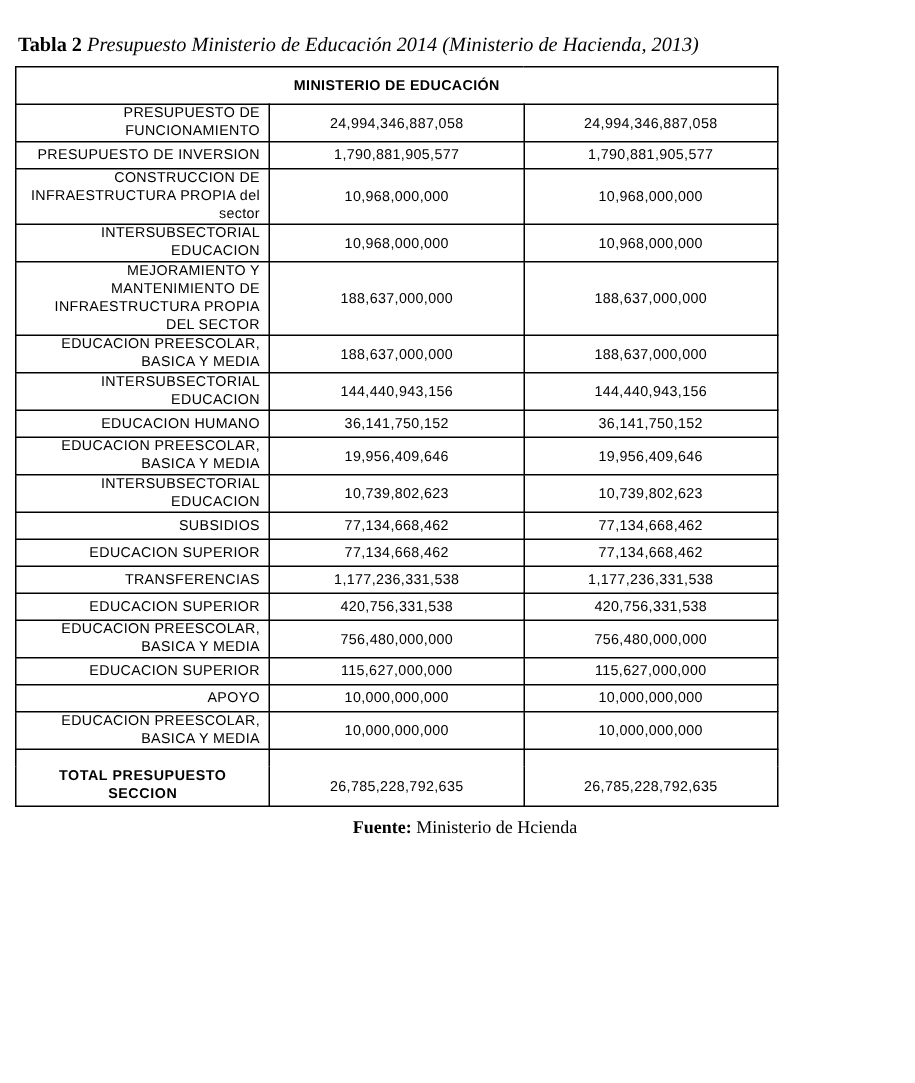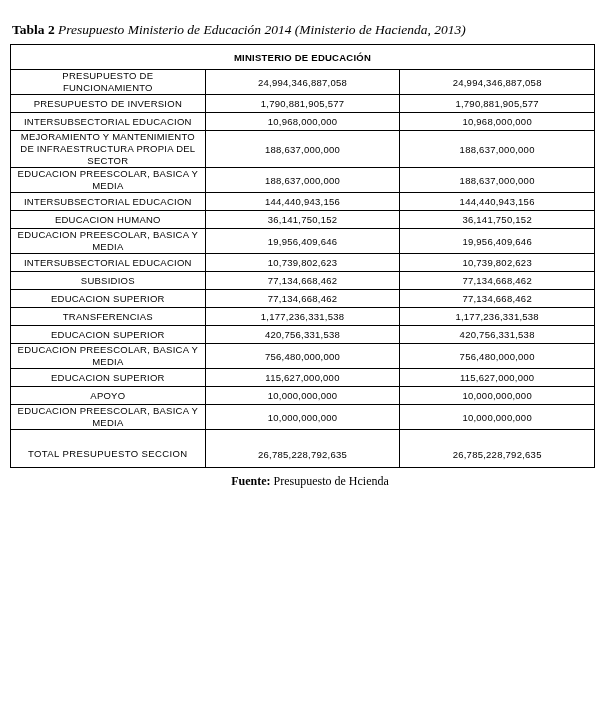--- a/index.html
+++ b/index.html
@@ -31,62 +31,62 @@
   }
   .caption .cap-label {
     font-weight: bold;
     font-style: normal;
   }
   .caption .cap-text {
     font-style: italic;
   }
   table.budget {
     border-collapse: collapse;
-    width: 585px;
+    width: 509px;
     table-layout: fixed;
     border: 1px solid #000000;
   }
   table.budget td, table.budget th {
     border: 1px solid #000000;
     font-size: 9.5px;
     letter-spacing: 0.25px;
     padding: 0 6px;
     vertical-align: middle;
   }
   .thead-title {
     text-align: center;
     font-size: 13px;
     font-weight: bold;
     letter-spacing: 2.2px;
     height: 24px;
     padding: 0;
   }
   td.label {
     width: 246px;
-    text-align: center;
+    text-align: right;
     line-height: 12px;
   }
   td.num {
     text-align: center;
     width: 171px;
     white-space: nowrap;
   }
   tr.r1 td { height: 17px; }
   tr.r2 td { height: 30px; }
   tr.r3 td { height: 43px; }
   tr.spacer td {
     height: 11px;
     border-left: 1px solid #000;
     border-right: 1px solid #000;
     border-top: 1px solid #000;
     border-bottom: none;
   }
   tr.total td {
     height: 26px;
-    font-weight: normal;
+    font-weight: bold;
     border-top: none;
   }
   tr.total td.label {
     text-align: center;
     letter-spacing: 0.4px;
   }
   tr.total td.num {
     font-weight: normal;
   }
   .source {
@@ -117,20 +117,25 @@
         <tr class="r1">
           <td class="label">PRESUPUESTO DE FUNCIONAMIENTO</td>
           <td class="num">24,994,346,887,058</td>
           <td class="num">24,994,346,887,058</td>
         </tr>
         <tr class="r1">
           <td class="label">PRESUPUESTO DE INVERSION</td>
           <td class="num">1,790,881,905,577</td>
           <td class="num">1,790,881,905,577</td>
         </tr>
+        <tr class="r2">
+          <td class="label">CONSTRUCCION DE INFRAESTRUCTURA PROPIA del sector</td>
+          <td class="num">10,968,000,000</td>
+          <td class="num">10,968,000,000</td>
+        </tr>
         <tr class="r1">
           <td class="label">INTERSUBSECTORIAL EDUCACION</td>
           <td class="num">10,968,000,000</td>
           <td class="num">10,968,000,000</td>
         </tr>
         <tr class="r2">
           <td class="label">MEJORAMIENTO Y MANTENIMIENTO DE INFRAESTRUCTURA PROPIA DEL SECTOR</td>
           <td class="num">188,637,000,000</td>
           <td class="num">188,637,000,000</td>
         </tr>
@@ -206,16 +211,16 @@
         </tr>
         <tr class="total">
           <td class="label">TOTAL PRESUPUESTO SECCION</td>
           <td class="num">26,785,228,792,635</td>
           <td class="num">26,785,228,792,635</td>
         </tr>
       </tbody>
   </table>
 
   <div class="source">
-    <span class="src-label">Fuente:</span><span> Presupuesto de Hcienda</span>
+    <span class="src-label">Fuente:</span><span> Ministerio de Hcienda</span>
   </div>
 
 </div>
 
 </body></html>

